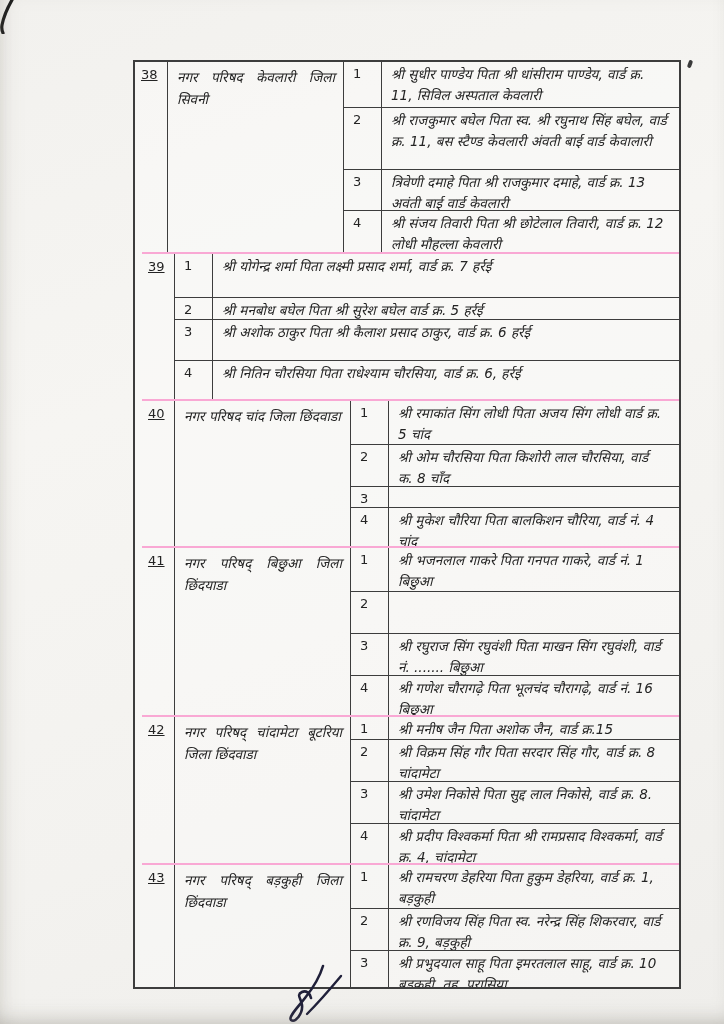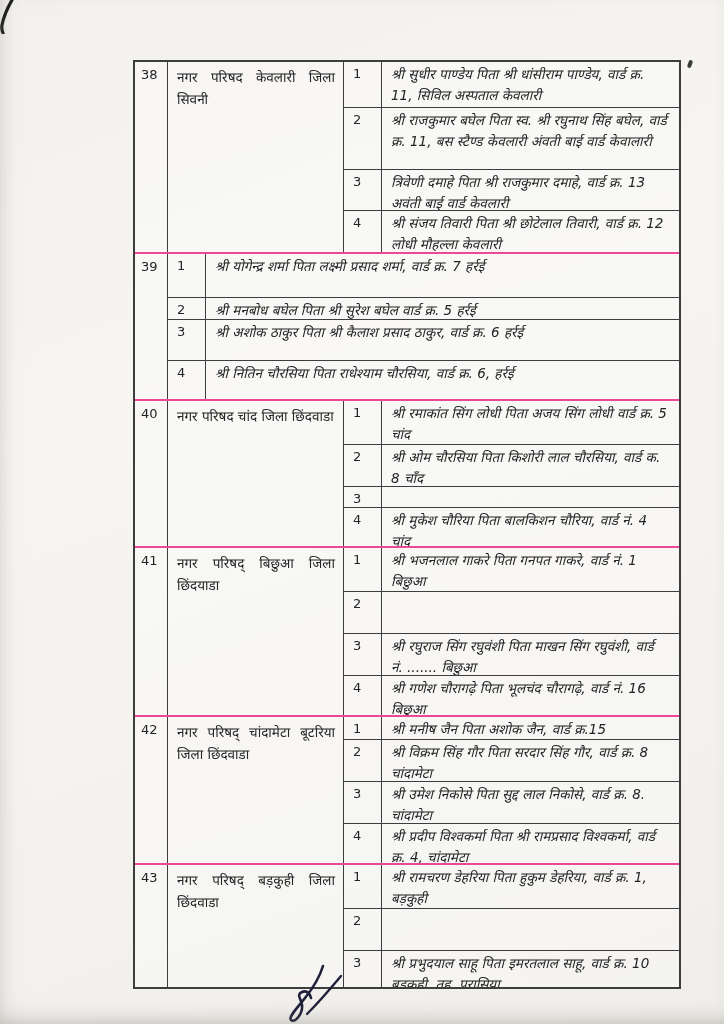--- a/index.html
+++ b/index.html
@@ -13,33 +13,34 @@
   .page { position: absolute; inset: 0; }
 
   
   .doc-table {
     position: absolute;
     left: 133px; top: 60px; width: 548px;
     border: 2px solid #3d3d3d;
     background: rgba(255,255,255,0.35);
   }
   .trow { display: flex; }
-  .trow + .trow { border-top: 2px solid #ec4899; }
+  .trow + .trow { border-top: 2px solid #f9a8d4; margin-left: 7px; }
   .serial-cell {
     width: 33px; flex: 0 0 33px;
     border-right: 1.5px solid #3d3d3d;
     padding: 3px 2px 0 6px;
-    font-size: 13px; line-height: 19px;
+    font-size: 13px; line-height: 19px; text-decoration: underline;
   }
   .council-cell {
     width: 176px; flex: 0 0 176px;
     border-right: 1.5px solid #3d3d3d;
     padding: 4px 8px 0 9px;
     font-size: 13.5px; line-height: 22px;
     text-align: justify;
+    font-style: italic;
   }
   .subcol { flex: 1 1 auto; display: flex; flex-direction: column; }
   .subrow { display: flex; overflow: hidden; }
   .subrow + .subrow { border-top: 1.5px solid #3d3d3d; }
   .subnum-cell {
     width: 38px; flex: 0 0 38px;
     border-right: 1.5px solid #3d3d3d;
     padding: 2px 2px 0 9px;
     font-size: 13px; line-height: 19px;
   }
@@ -195,20 +196,21 @@
     <div class="trow">
       <div class="serial-cell">43</div>
       <div class="council-cell">नगर परिषद् बड़कुही जिला छिंदवाडा</div>
       <div class="subcol">
         <div class="subrow" style="height:43px">
           <div class="subnum-cell">1</div>
           <div class="detail-cell">श्री रामचरण डेहरिया पिता हुकुम डेहरिया, वार्ड क्र. 1, बड़कुही</div>
         </div>
         <div class="subrow" style="height:42px">
           <div class="subnum-cell">2</div>
+          <div class="detail-cell">श्री रणविजय सिंह पिता स्व. नरेन्द्र सिंह शिकरवार, वार्ड क्र. 9, बड़कुही</div>
         </div>
         <div class="subrow" style="height:37px">
           <div class="subnum-cell">3</div>
           <div class="detail-cell">श्री प्रभुदयाल साहू पिता इमरतलाल साहू, वार्ड क्र. 10 बड़कुही, तह, परासिया</div>
         </div>
       </div>
     </div>
 
   </div>
 

